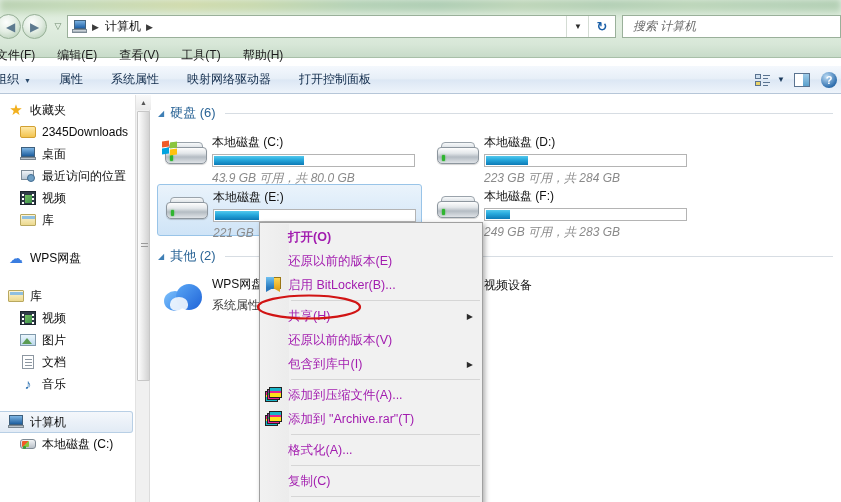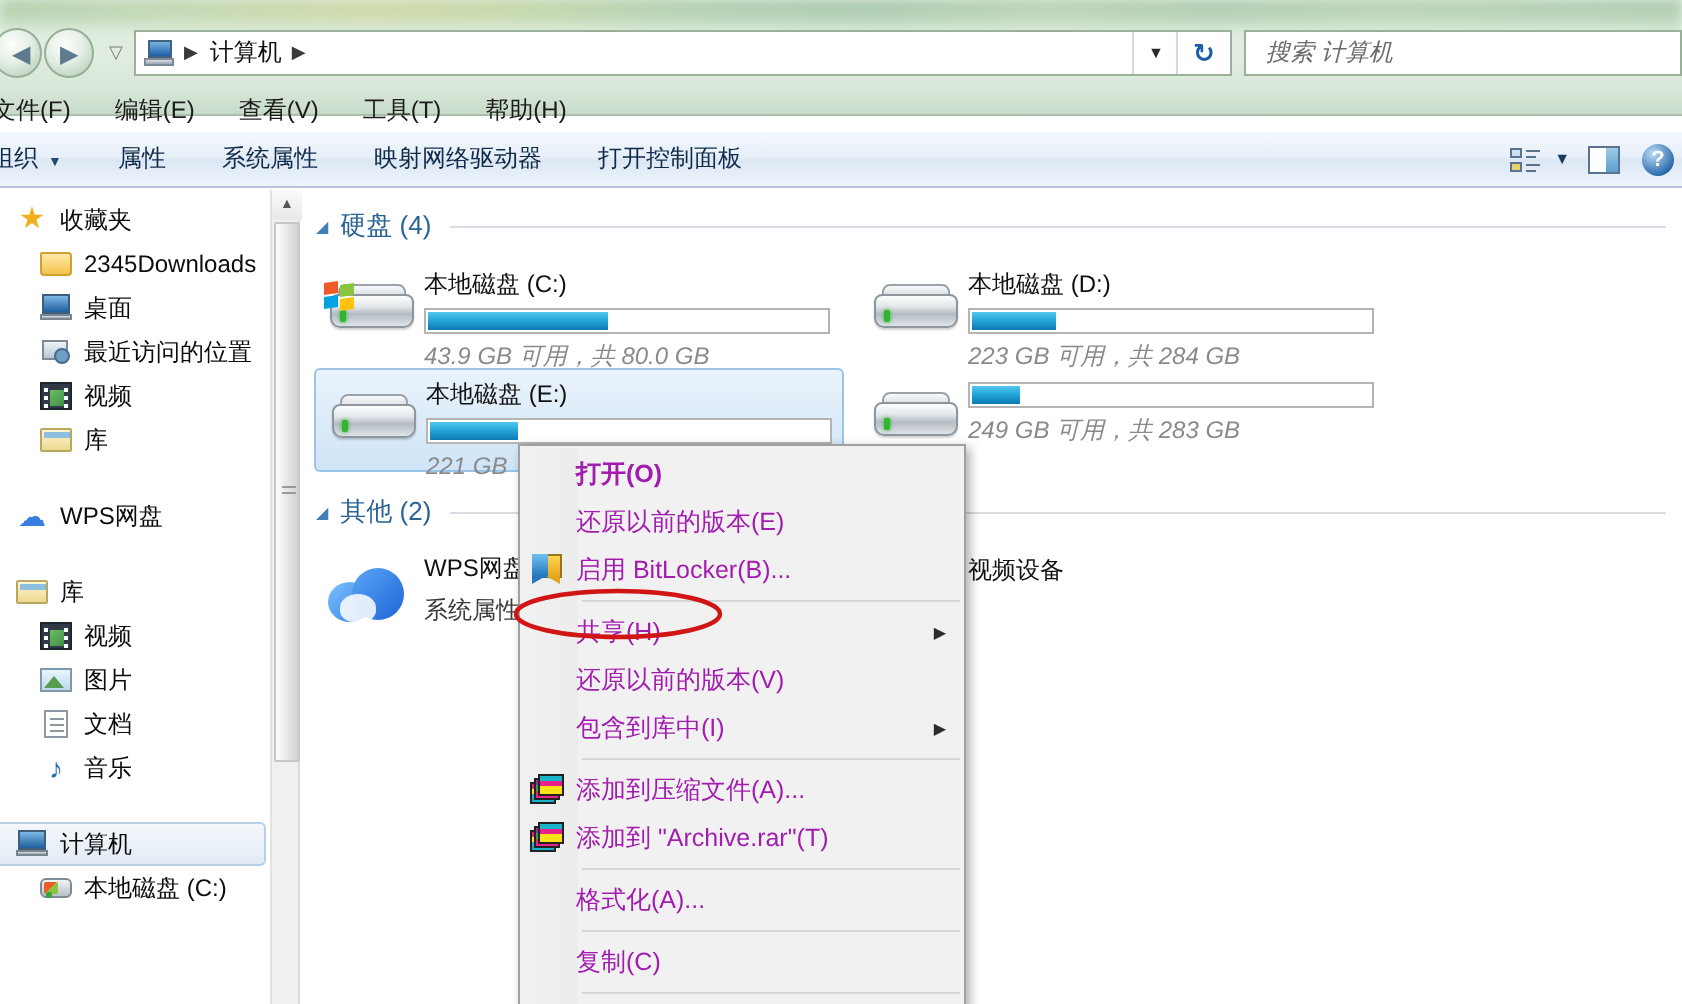--- a/index.html
+++ b/index.html
@@ -416,21 +416,21 @@
   <div id="sb-up">▲</div>
   <div id="sb-thumb">
       <div id="sb-grip"></div>
     </div>
 </div>
 
 <div id="content">
 
   <div class="grouphdr">
     <span class="gtri">◢</span>
-    <span class="gtitle">硬盘 (4)</span>
+    <span class="gtitle">硬盘 (6)</span>
     <span class="gline"></span>
   </div>
 
   <div class="drivegrid" style="height:122px;">
 
     <div class="drive" style="left:6px;top:8px;">
       <div class="drvicon">
         <div class="top"></div>
           <div class="body"></div>
           <div class="led"></div>
@@ -480,20 +480,21 @@
       </div>
     </div>
 
     <div class="drive" style="left:278px;top:62px;">
       <div class="drvicon">
         <div class="top"></div>
           <div class="body"></div>
           <div class="led"></div>
       </div>
       <div class="drvinfo">
+        <div class="drvname">本地磁盘 (F:)</div>
         <div class="bar">
             <div class="barfill" id="fill-f" style="width: 12%;"></div>
           </div>
         <div class="drvsize">249 GB 可用，共 283 GB</div>
       </div>
     </div>
   </div>
 
   <div class="grouphdr" style="margin-top:3px;">
     <span class="gtri">◢</span>

